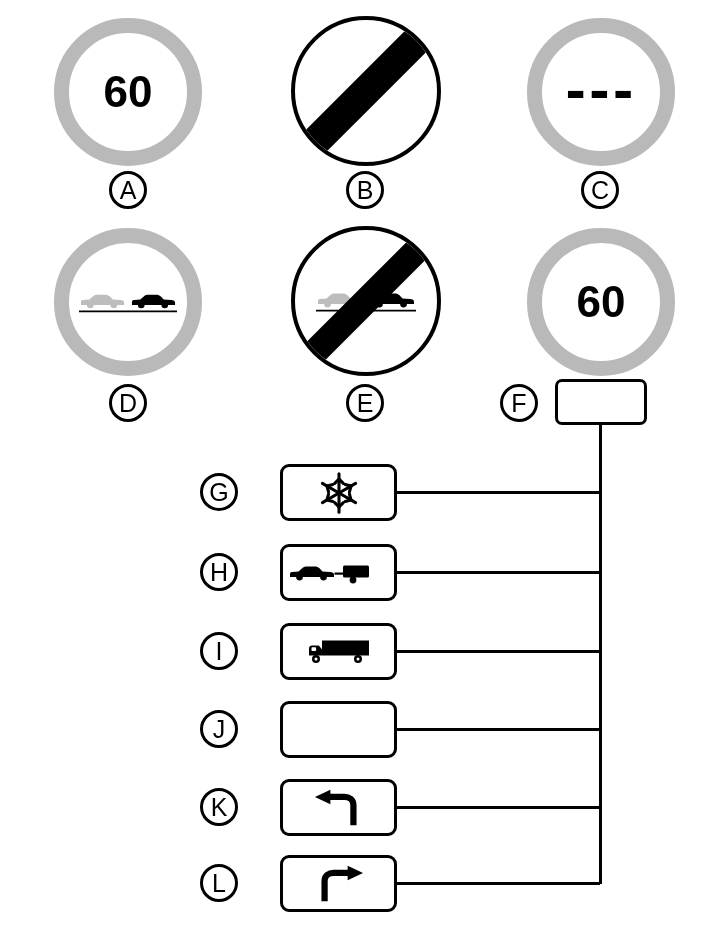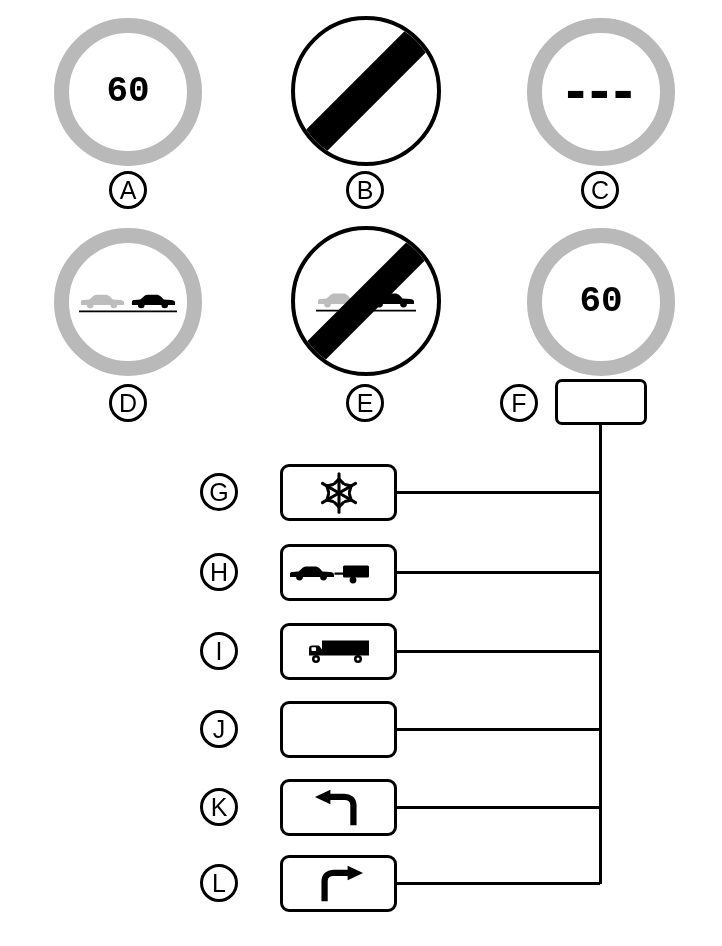--- a/index.html
+++ b/index.html
@@ -7,21 +7,21 @@
           font-family:"Liberation Sans",sans-serif;color:#000;}
   .ring{position:absolute;box-sizing:border-box;width:148px;height:148px;
         border:15px solid #b9b9b9;border-radius:50%;background:#fff;
         display:flex;align-items:center;justify-content:center;}
   .outline-sign{position:absolute;box-sizing:border-box;width:150px;height:150px;
         border:4px solid #000;border-radius:50%;background:#fff;overflow:hidden;
         display:flex;align-items:center;justify-content:center;}
   .stripe{position:absolute;left:50%;top:50%;width:30px;height:178px;background:#000;
         transform:translate(-50%,-50%) rotate(45deg);}
   .stripe.thin{width:26px;}
-  .sign-num{font-family:Liberation Mono, monospace;font-weight:700;font-size:36px;line-height:1;}
+  .sign-num{font-family:Liberation Sans, sans-serif;font-weight:700;font-size:44px;line-height:1;}
   .dashes{font-family:"DejaVu Sans",sans-serif;font-weight:700;font-size:50px;
         letter-spacing:3px;line-height:1;}
   .circle-label{position:absolute;box-sizing:border-box;width:38px;height:38px;
         border:3px solid #000;border-radius:50%;background:#fff;
         display:flex;align-items:center;justify-content:center;
         font-size:25px;line-height:1;}
   .opt-box{position:absolute;box-sizing:border-box;width:117px;height:57px;
         border:3px solid #000;border-radius:9px;background:#fff;
         display:flex;align-items:center;justify-content:center;}
   .answer-box{position:absolute;box-sizing:border-box;width:92px;height:46px;

